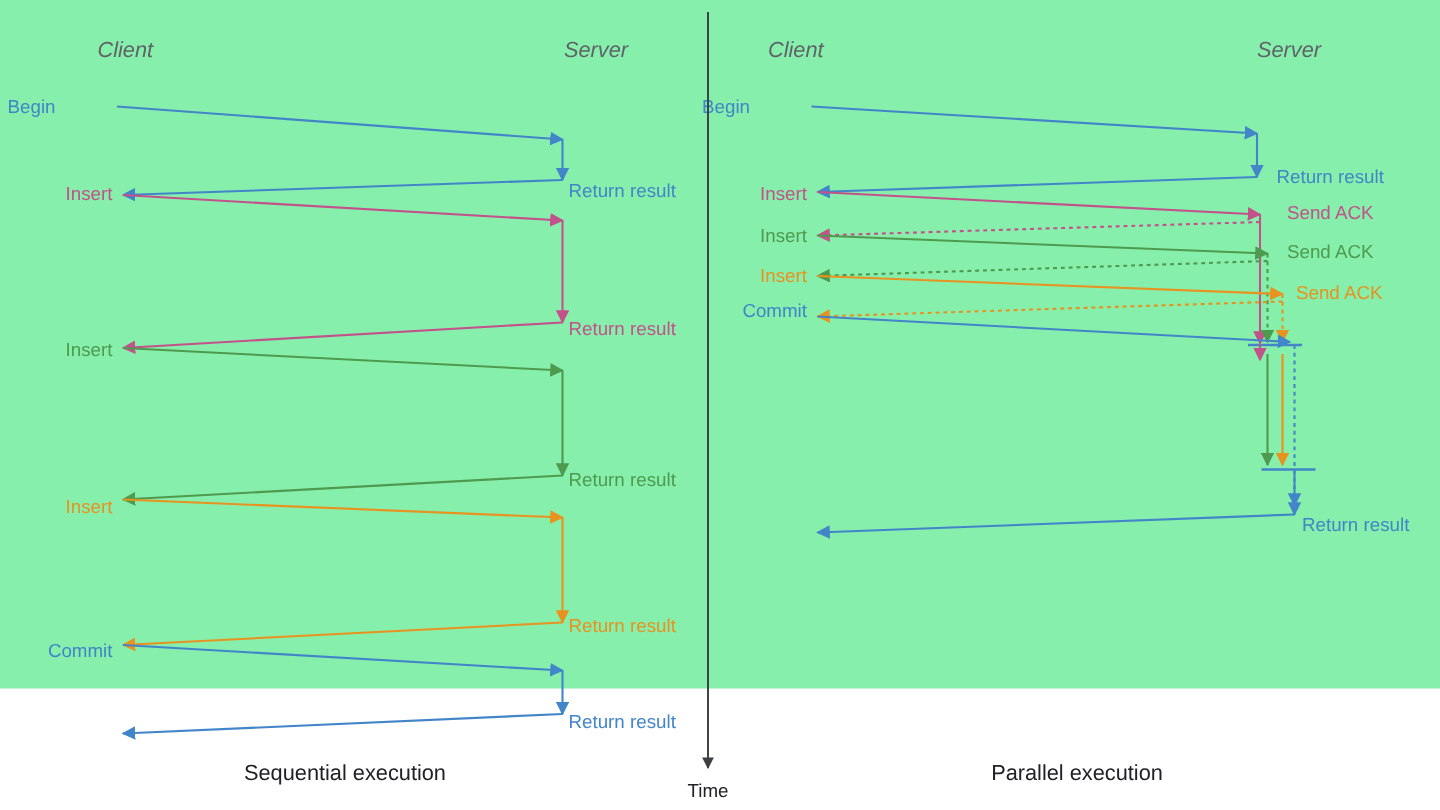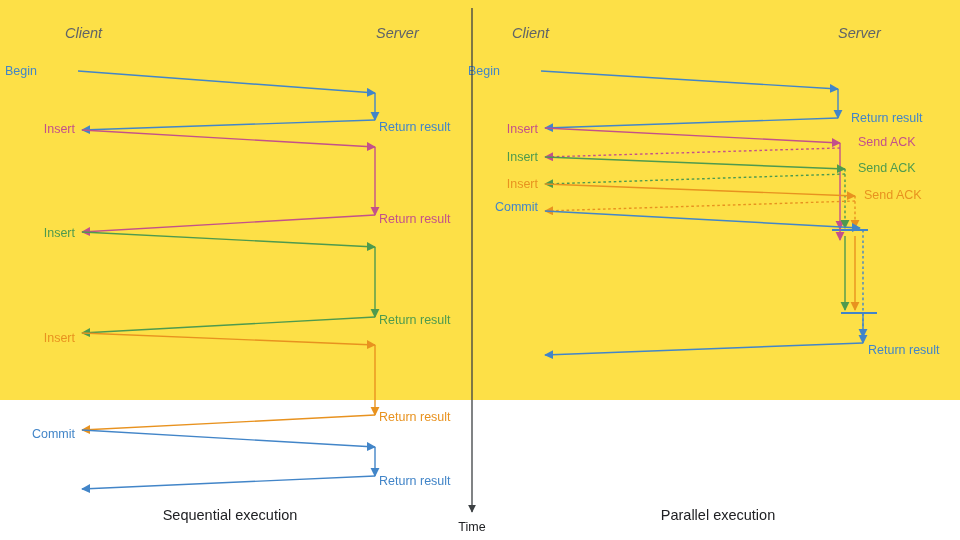--- a/index.html
+++ b/index.html
@@ -10,22 +10,22 @@
   }
   body {
     width: 960px;
     height: 540px;
     font-family: "Liberation Sans", sans-serif;
     overflow: hidden;
   }
   #stage {
     position: relative;
     width: 960px;
-    height: 400px;
-    background: #fde047;
+    height: 459px;
+    background: #86efac;
   }
   svg#diagram {
     position: absolute;
     top: 0;
     left: 0;
     width: 960px;
     height: 540px;
   }
   .role-label {
     font-family: "Liberation Sans", sans-serif;

